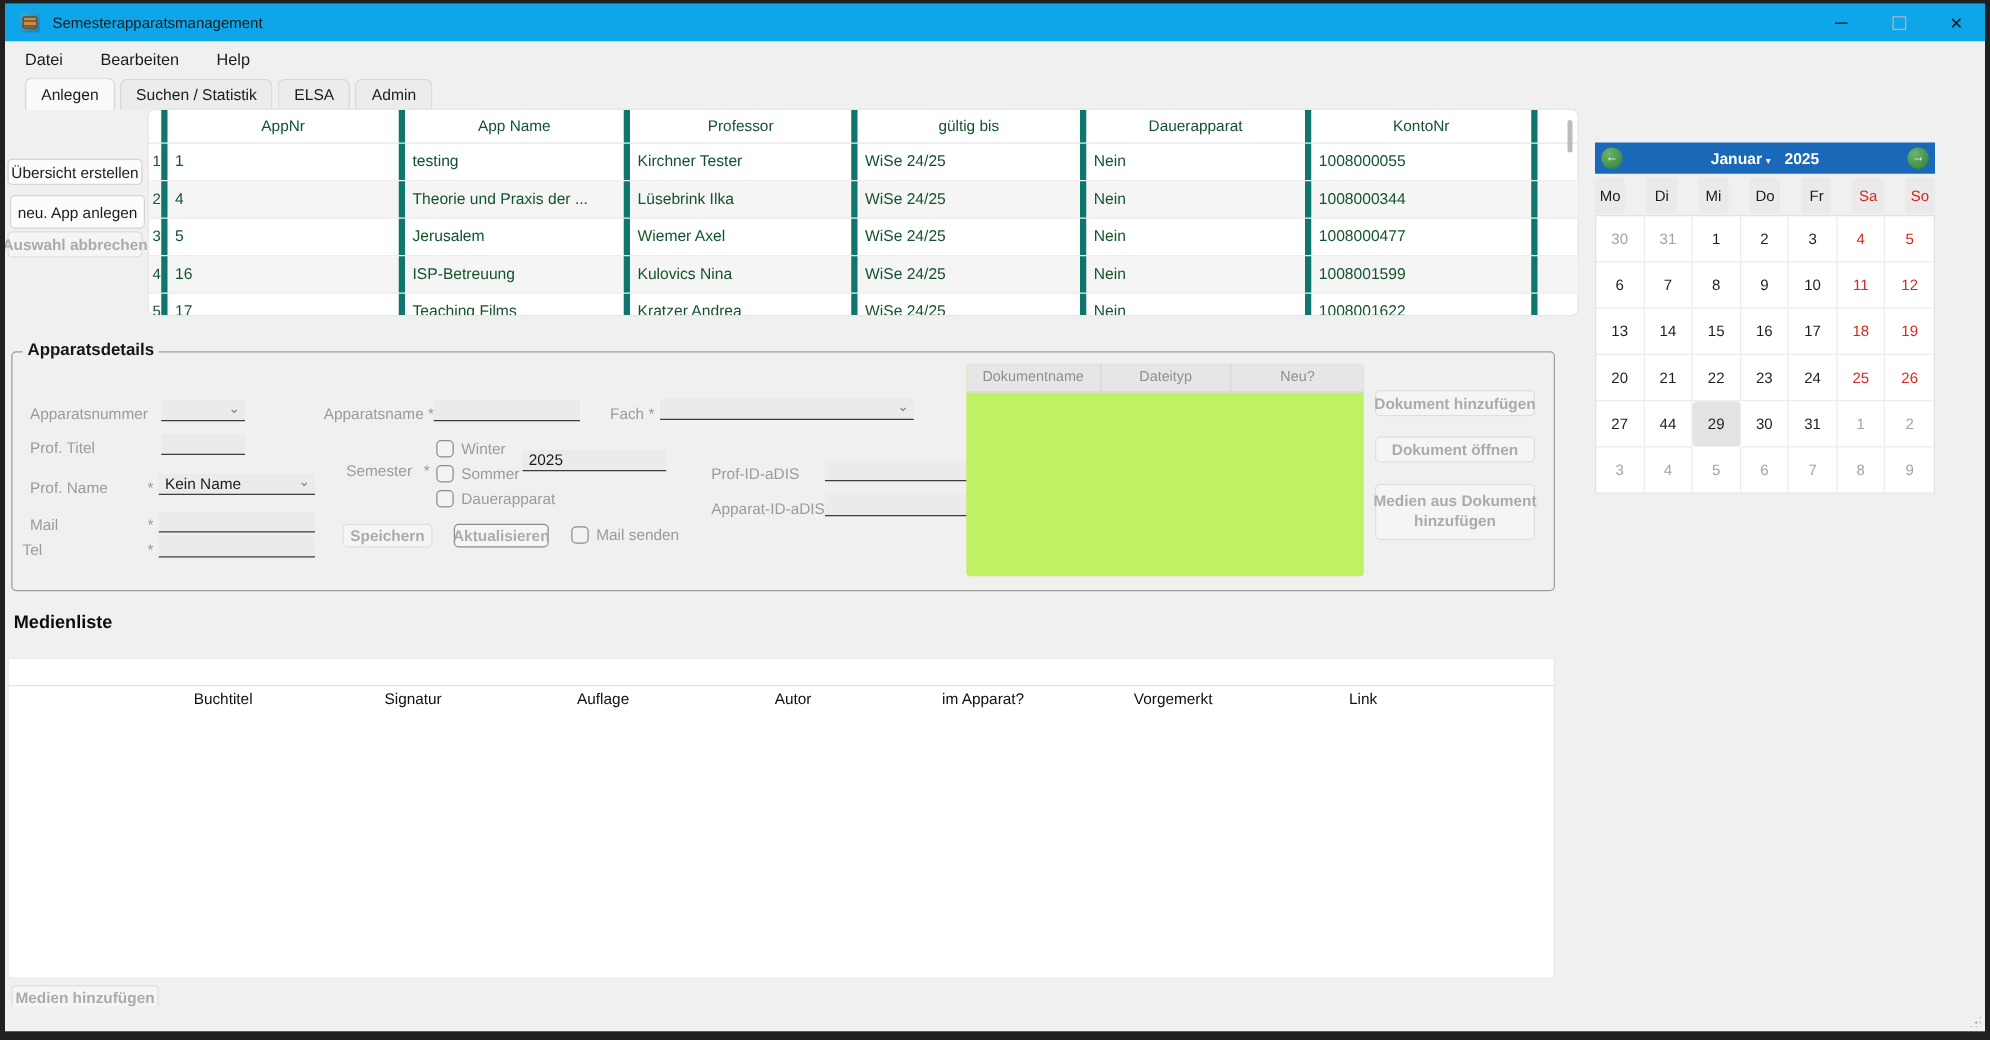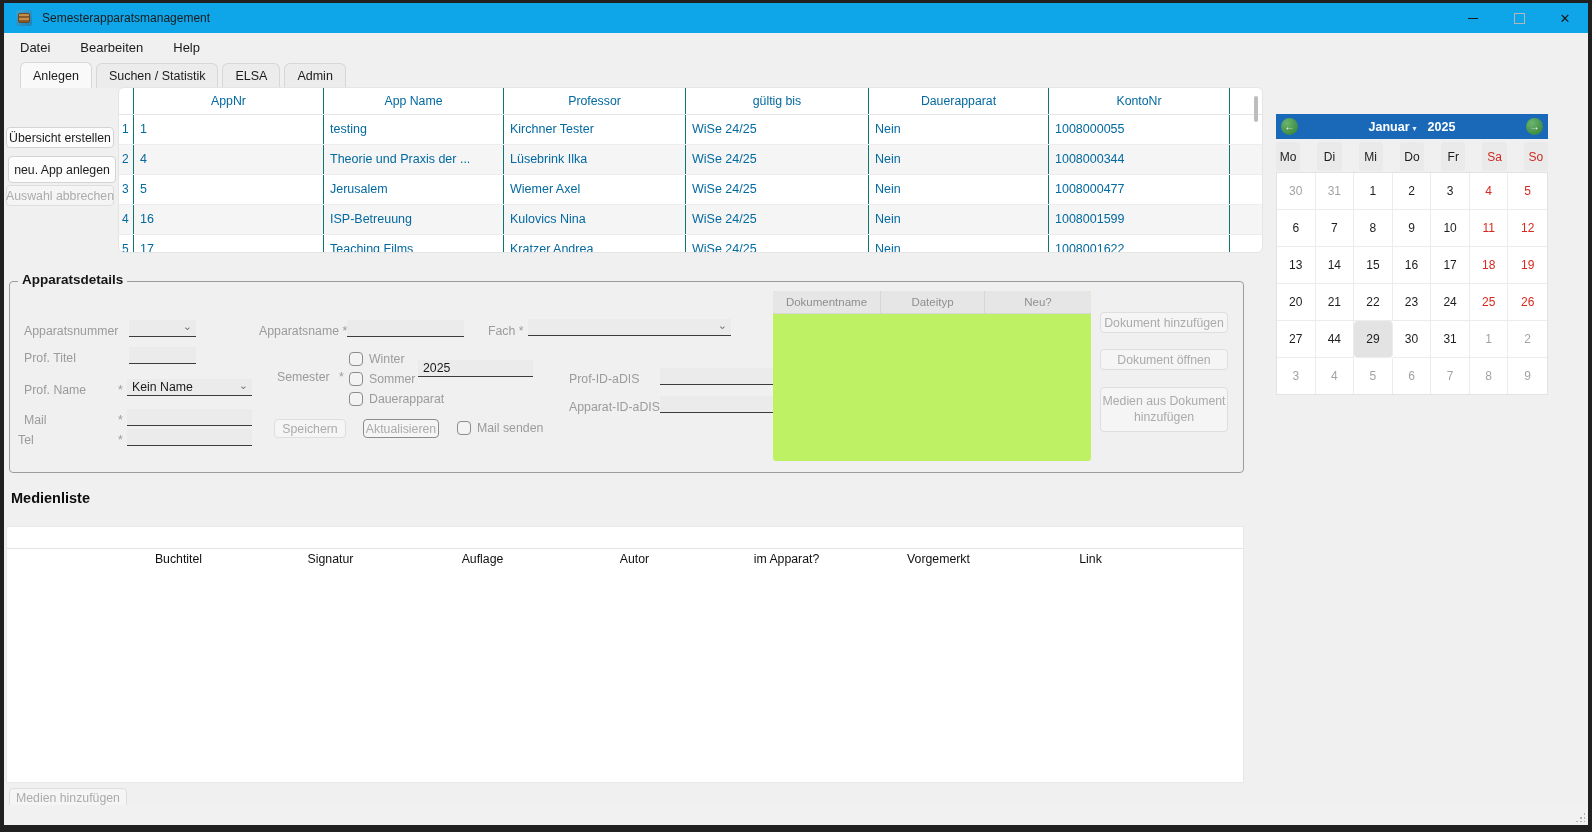--- a/index.html
+++ b/index.html
@@ -17,28 +17,28 @@
   .glyph-max{width:9px;height:9px;border:1px solid #b5b5b5;display:block;}
   .glyph-close{font-size:13px;color:#1a1a1a;line-height:1;}
   
   .menubar{position:absolute;left:0;top:30px;right:0;height:28px;display:flex;align-items:center;padding-left:16px;gap:30px;}
   .menu-item{font-size:13px;color:#1b1b1b;}
   .tabbar{position:absolute;left:4px;top:59px;display:flex;gap:4px;align-items:flex-end;padding-left:12px;}
   .tab{height:24px;padding:0 12px;display:flex;align-items:center;font-size:12.5px;color:#1b1b1b;background:#ececec;border:1px solid #d7d7d7;border-bottom:none;border-radius:6px 6px 0 0;}
   .tab.active{background:#f9f9f9;height:25px;}
   
   .btn{display:flex;align-items:center;justify-content:center;background:#fcfcfc;border:1px solid #d4d4d4;border-radius:4px;font-size:12.3px;color:#1c1c1c;box-sizing:border-box;white-space:nowrap;}
-  .btn.disabled{color:#ababab;border-color:#dedede;background:#f5f5f5;}
+  .btn.disabled{color:#ababab;border-color:#dedede;background:#f5f5f5;font-weight:bold;}
   .btn.focusring{border-color:#8c8c8c;}
   
   .app-table{position:absolute;left:114px;top:84px;width:1145px;height:166px;background:#fff;border:1px solid #e5e5e5;border-radius:6px;overflow:hidden;box-sizing:border-box;}
   .at-row{display:flex;height:29px;line-height:29px;border-bottom:1px solid #ededed;}
   .at-head{height:26px;line-height:26px;border-bottom:1px solid #e6e6e6;}
   .at-row.alt{background:#f5f5f5;}
-  .atc{box-sizing:border-box;border-right:1px solid #0f766e;padding-left:6px;font-size:12.5px;color:#0369a1;overflow:hidden;white-space:nowrap;}
+  .atc{box-sizing:border-box;border-right:5px solid #0f766e;padding-left:6px;font-size:12.5px;color:#14532d;overflow:hidden;white-space:nowrap;}
   .at-head .atc{font-size:12.3px;text-align:center;padding-left:0;}
   .at-c0{width:15px;padding-left:3px;font-size:12px;}
   .at-c1{width:190px}.at-c2{width:180px}.at-c3{width:182px}.at-c4{width:183px}.at-c5{width:180px}.at-c6{width:181px}
   .vscroll{position:absolute;right:4px;top:8px;width:4px;height:26px;background:#bdbdbd;border-radius:2px;}
   
   .calendar{position:absolute;left:1272px;top:111px;width:272px;}
   .cal-head{height:25px;background:#1a69b8;display:flex;align-items:center;justify-content:center;position:relative;}
   .cal-title{color:#fff;font-weight:bold;font-size:12.5px;display:flex;align-items:center;gap:3px;}
   .cal-title .yr{margin-left:8px;}
   .cal-caret{font-size:8px;color:#e8f0ff;margin-top:4px;}

